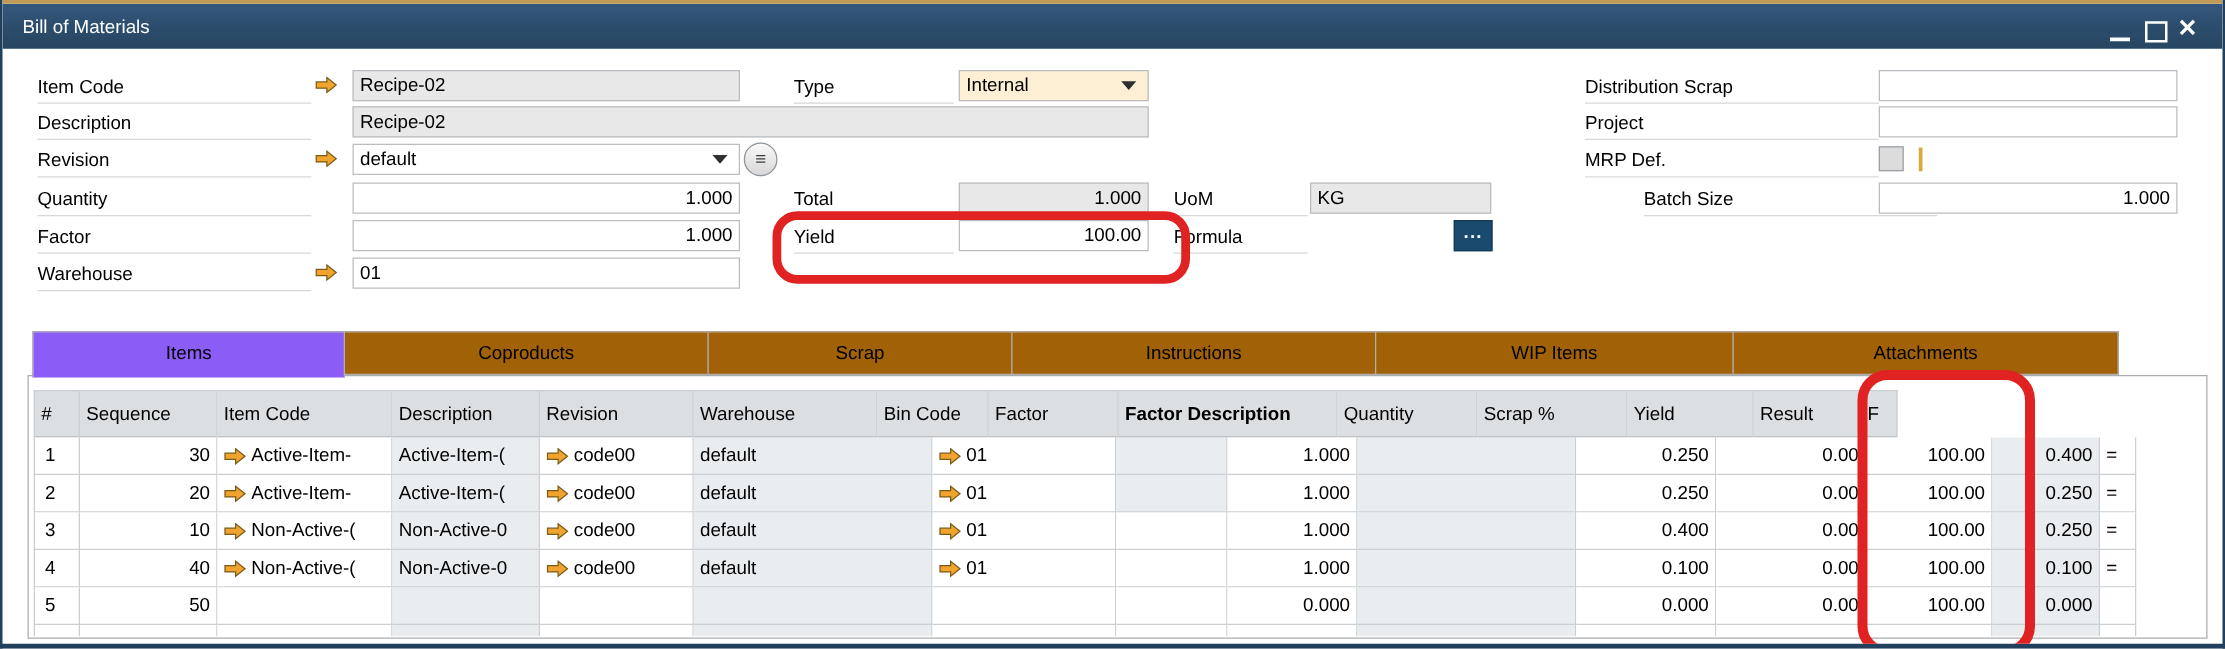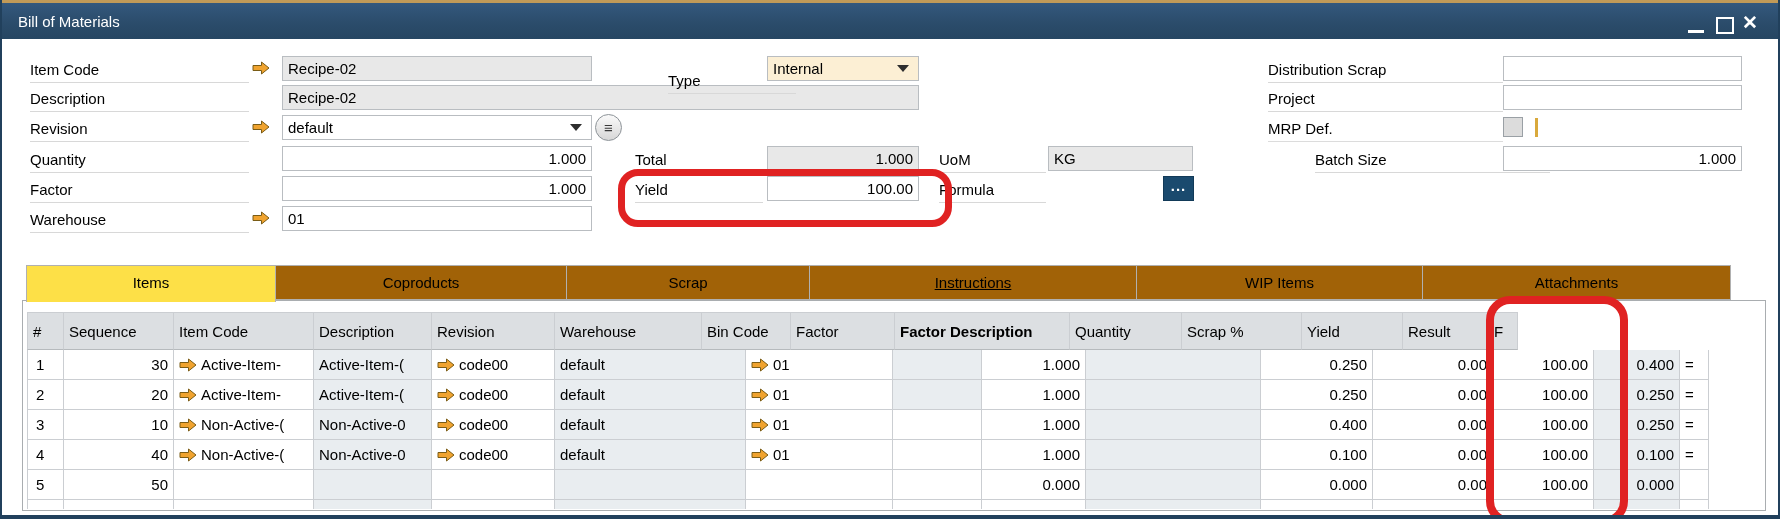--- a/index.html
+++ b/index.html
@@ -24,21 +24,21 @@
            border:1px solid #8d9398;background:linear-gradient(180deg,#fafafa,#d7d7d7);
            text-align:center;line-height:25px;font-size:15px;color:#3a3a3a;cursor:pointer;}
   .formula-btn{position:absolute;width:31px;height:25px;background:#1a4a6e;color:#fff;text-align:center;
                line-height:18px;font-weight:bold;letter-spacing:1px;cursor:pointer;box-sizing:border-box;border:1px solid #123a58;}
   .chk{position:absolute;width:20px;height:20px;background:#dcdcdc;border:1px solid #9aa0a5;box-sizing:border-box;}
   .gold-tick{position:absolute;width:3px;height:19px;background:#d9a93c;}
   .arr{display:inline-block;flex:0 0 auto;}
   .tabs{position:absolute;left:25px;top:265px;height:36px;display:flex;}
   .tab{box-sizing:border-box;height:35px;line-height:33px;text-align:center;background:#a16207;
        border:1px solid #b0b0b0;margin-left:-1px;overflow:hidden;white-space:nowrap;cursor:pointer;}
-  .tab.active{background:#fde047;border-bottom:none;height:37px;z-index:6;position:relative;}
+  .tab.active{background:#8b5cf6;border-bottom:none;height:37px;z-index:6;position:relative;}
   .panel{position:absolute;left:20px;top:300px;width:1744px;height:211px;box-sizing:border-box;
          border:1px solid #a9adb0;background:#fff;}
   .grid{position:absolute;left:25px;top:312px;}
   .grow{display:flex;}
   .gcell{box-sizing:border-box;height:30px;border-right:1px solid #cbced2;border-bottom:1px solid #cbced2;
          background:#fff;display:flex;align-items:center;padding:0 5px;overflow:hidden;white-space:nowrap;}
   .gcell.first{border-left:1px solid #cbced2;}
   .gcell.r{justify-content:flex-end;}
   .gcell.shade{background:#e9edf0;}
   .ghead .gcell{height:38px;background:#dcdfe2;border-top:1px solid #cbced2;border-bottom:1px solid #b6babd;}
@@ -79,21 +79,21 @@
 
   <div class="lbl" style="left:28px;top:177px;width:219px;">Factor</div>
   <div class="fld num" style="left:280px;top:176px;width:310px;">1.000</div>
 
   <div class="lbl" style="left:28px;top:207px;width:219px;">Warehouse</div>
   <span class="link-arrow" style="position:absolute;left:250px;top:211px;"><svg class="arr" width="18" height="14" viewBox="0 0 18 14">
         <path d="M1 4.5 H9.5 V1 L17 7 L9.5 13 V9.5 H1 Z" fill="#f0a32f" stroke="#7a5c16" stroke-width="1"></path>
       </svg></span>
   <div class="fld" style="left:280px;top:206px;width:310px;">01</div>
 
-  <div class="lbl" style="left:633px;top:68px;width:128px;margin-left:33px;">Type</div>
+  <div class="lbl" style="left:633px;top:57px;width:128px;">Type</div>
   <div class="fld" style="left:765px;top:56px;width:152px;background:#fcefd4;">Internal</div>
   <span class="combo-tri" style="left:895px;top:65px;"></span>
 
   <div class="lbl" style="left:633px;top:147px;width:128px;">Total</div>
   <div class="fld ro num" style="left:765px;top:146px;width:152px;">1.000</div>
 
   <div class="lbl" style="left:633px;top:177px;width:128px;">Yield</div>
   <div class="fld num" style="left:765px;top:176px;width:152px;">100.00</div>
 
   <div class="lbl" style="left:937px;top:147px;width:107px;">UoM</div>
@@ -113,21 +113,21 @@
   <div class="gold-tick" style="left:1533px;top:118px;"></div>
 
   <div class="lbl" style="left:1266px;top:147px;width:235px;margin-left:47px;">Batch Size</div>
   <div class="fld num" style="left:1501px;top:146px;width:239px;">1.000</div>
 
   <div class="panel"></div>
   <div class="tabs" id="tabs">
       <div class="tab active" style="width: 250px;">Items</div>
       <div class="tab" style="width: 292px;">Coproducts</div>
       <div class="tab" style="width: 244px;">Scrap</div>
-      <div class="tab" style="width: 328px; text-decoration: underline;">Instructions</div>
+      <div class="tab" style="width: 292px;">Instructions</div>
       <div class="tab" style="width: 287px;">WIP Items</div>
       <div class="tab" style="width: 309px;">Attachments</div>
     </div>
   <div class="grid" id="grid">
       <div class="grow ghead">
         <div class="gcell first" style="width: 37px;">#</div>
         <div class="gcell" style="width: 110px;">Sequence</div>
         <div class="gcell" style="width: 140px;">Item Code</div>
         <div class="gcell" style="width: 118px;">Description</div>
         <div class="gcell" style="width: 123px;">Revision</div>

